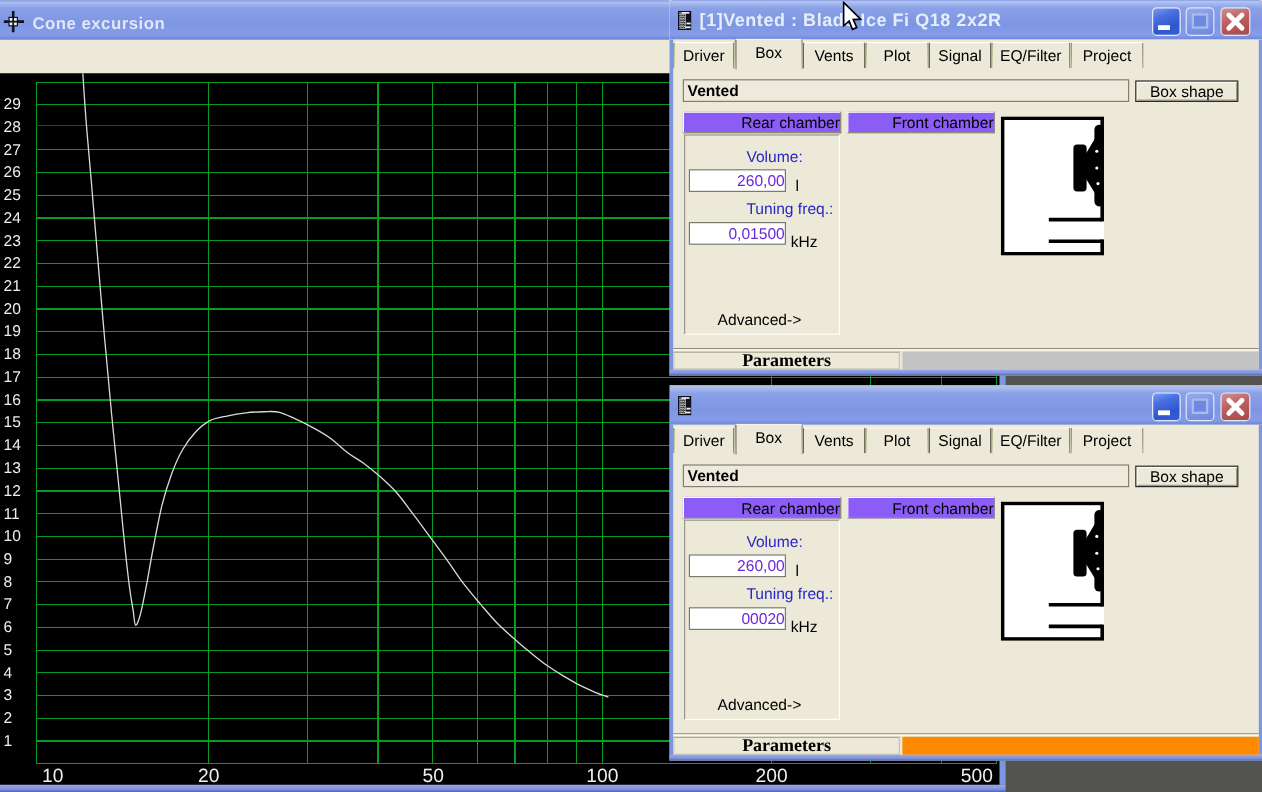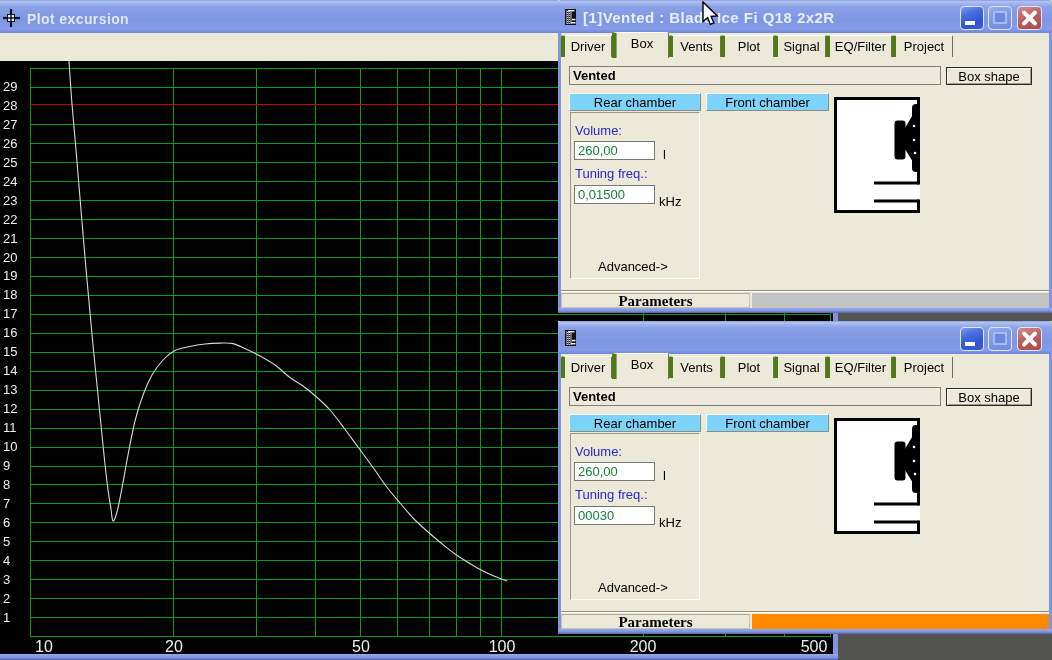--- a/index.html
+++ b/index.html
@@ -20,40 +20,40 @@
 .win .bl{position:absolute;left:0;top:33px;width:3px;bottom:0;background:#8095e0;}
 .win .bb{position:absolute;left:0;top:308px;width:494px;height:5px;background:linear-gradient(180deg,#98a8e8 0%,#8095e0 55%,#55659c 100%);}
 .win .br{position:absolute;left:491px;top:33px;width:3px;height:275px;background:#8095e0;}
 .btn{position:absolute;top:5px;width:24px;height:24px;border-radius:4px;border:1px solid #dfe8fb;}
 .bmin{left:402px;background:linear-gradient(160deg,#7b9bf0 0%,#4a6fe0 30%,#2f55cf 70%,#3a60d8 100%);}
 .bmin i{position:absolute;left:4px;bottom:4px;width:10px;height:4px;background:#fff;}
 .bmax{left:430px;background:linear-gradient(160deg,#97abe9 0%,#7e96e4 50%,#6f89de 100%);}
 .bmax i{position:absolute;left:4px;top:4px;width:14px;height:13px;border:2px solid #a9bbee;background:#6d88e0;}
 .bcls{left:459px;width:25px;background:linear-gradient(160deg,#d38d8d 0%,#bd5f5f 45%,#a84848 100%);}
 
-.tab{position:absolute;top:35px;height:22px;background:#ECE9D8;border-top:1px solid #fffdf6;border-left:4px solid #4d7c0f;border-right:1px solid #6e6d60;font-size:13px;text-align:center;padding-top:3px;color:#000;border-radius:2px 2px 0 0;}
+.tab{position:absolute;top:35px;height:22px;background:#ECE9D8;border-top:1px solid #fffdf6;border-left:1px solid #4d7c0f;border-right:1px solid #6e6d60;font-size:13px;text-align:center;padding-top:3px;color:#000;border-radius:2px 2px 0 0;}
 .tabsel{top:32px;height:26px;z-index:3;box-shadow:1px 0 0 #9c9a8c inset;}
 
 .field{position:absolute;background:#EDEADD;border:1px solid #82816f;font-size:13px;color:#000;font-weight:bold;}
-.inp{position:absolute;background:#fff;border:1px solid #777a70;font-size:13px;color:#15803d;padding:1px 0 0 3px;}
-.chamber{position:absolute;top:93px;height:18px;background:#7dd3fc;border-top:1px solid #fffdf6;border-left:1px solid #fffdf6;border-right:1px solid #8e8c7d;border-bottom:1px solid #8e8c7d;font-size:13px;text-align:center;padding-top:1px;}
+.inp{position:absolute;background:#fff;border:1px solid #777a70;font-size:13px;color:#6d28d9;padding:1px 0 0 3px;text-align:right;}
+.chamber{position:absolute;top:93px;height:18px;background:#8b5cf6;border-top:1px solid #fffdf6;border-left:1px solid #fffdf6;border-right:1px solid #8e8c7d;border-bottom:1px solid #8e8c7d;font-size:13px;text-align:right;padding-top:1px;}
 .panel{position:absolute;left:12px;top:112px;width:130px;height:167px;border:1px solid #9a988a;border-right-color:#fffdf6;border-bottom-color:#fffdf6;}
-.blue{position:absolute;color:#2727c8;font-size:13px;}
+.blue{position:absolute;color:#2727c8;font-size:13px;margin-left:47px;}
 .blk{position:absolute;color:#000;font-size:13px;}
 .bshape{position:absolute;left:388px;top:67px;width:86px;height:18px;background:#ECE9D8;border:1px solid #2a2a2a;box-shadow:inset 1px 1px 0 #fffdf6,inset -1px -1px 0 #9c9a8c;font-size:13px;text-align:center;padding-top:1px;}
 
 .sdiv{position:absolute;left:3px;top:290px;width:488px;height:2px;border-top:1px solid #8e8c7d;border-bottom:1px solid #fffdf6;}
 .seg1{position:absolute;left:3px;top:293px;width:189px;height:15px;background:#ECE9D8;border:1px solid #c6c3b2;border-top-color:#a9a796;font-family:"Liberation Serif",serif;font-weight:bold;font-size:15px;text-align:center;color:#000;line-height:14px;}
 .seg2{position:absolute;left:194px;top:293px;width:297px;height:15px;background:#C3C3C3;}
 .boxd{position:absolute;left:276px;top:97px;width:86px;height:116px;}
 </style></head><body>
 <div id="chart">
  <div class="plot"></div>
  <div class="tb">
-      <div class="txt">Plot excursion</div>
+      <div class="txt">Cone excursion</div>
   <svg class="abs" style="left:3px;top:8px" width="17" height="18" viewBox="0 0 17 18">
    <line x1="8" y1="0" x2="8" y2="18" stroke="#0e1228" stroke-width="2.2"></line>
    <line x1="0" y1="9" x2="17" y2="9" stroke="#0e1228" stroke-width="2.2"></line>
    <rect x="4.5" y="5.5" width="7" height="7" fill="#f2efd8" stroke="#0e1228" stroke-width="1"></rect>
    <line x1="8" y1="5.5" x2="8" y2="12.5" stroke="#0e1228" stroke-width="1.4"></line>
    <line x1="4.5" y1="9" x2="11.5" y2="9" stroke="#0e1228" stroke-width="1.4"></line>
   </svg>
     </div>
  <div class="strip"></div>
  <svg class="abs" style="left:0;top:61px" width="831" height="593" viewBox="0 0 831 593">
@@ -255,21 +255,21 @@
  <div class="tab" style="left:334px;width:61px;">Project</div>
  <div class="field" style="left:11px;top:66px;width:372px;height:19px;padding:1px 0 0 3px;">Vented</div>
  <div class="bshape">Box shape</div>
  <div class="chamber" style="left:11px;width:132px;">Rear chamber</div>
  <div class="chamber" style="left:148px;width:123px;">Front chamber</div>
  <div class="panel"></div>
  <div class="blue" style="left:17px;top:123px;">Volume:</div>
  <div class="inp" style="left:16px;top:141px;width:81px;height:19px;">260,00</div>
  <div class="blk" style="left:105px;top:147px;">l</div>
  <div class="blue" style="left:17px;top:166px;">Tuning freq.:</div>
- <div class="inp" style="left:16px;top:185px;width:81px;height:19px;">00030</div>
+ <div class="inp" style="left:16px;top:185px;width:81px;height:19px;">00020</div>
  <div class="blk" style="left:101px;top:194px;">kHz</div>
  <div class="blk" style="left:40px;top:259px;">Advanced-&gt;</div>
  <svg class="boxd" width="86" height="116" viewBox="0 0 86 116">
   <rect x="1.5" y="1.5" width="83" height="113" fill="#fff" stroke="#000" stroke-width="3"></rect>
   <rect x="60.5" y="23.5" width="11" height="39" rx="3" fill="#000"></rect>
   <path d="M71 31 L84 9 L84 73 L71 52 Z" fill="#000"></path>
   <rect x="78" y="7" width="8" height="68" rx="4" fill="#000"></rect>
   <circle cx="80" cy="29" r="1.3" fill="#fff"></circle>
       <circle cx="80" cy="43" r="1.3" fill="#fff"></circle>
       <circle cx="81" cy="56" r="1.3" fill="#fff"></circle>

